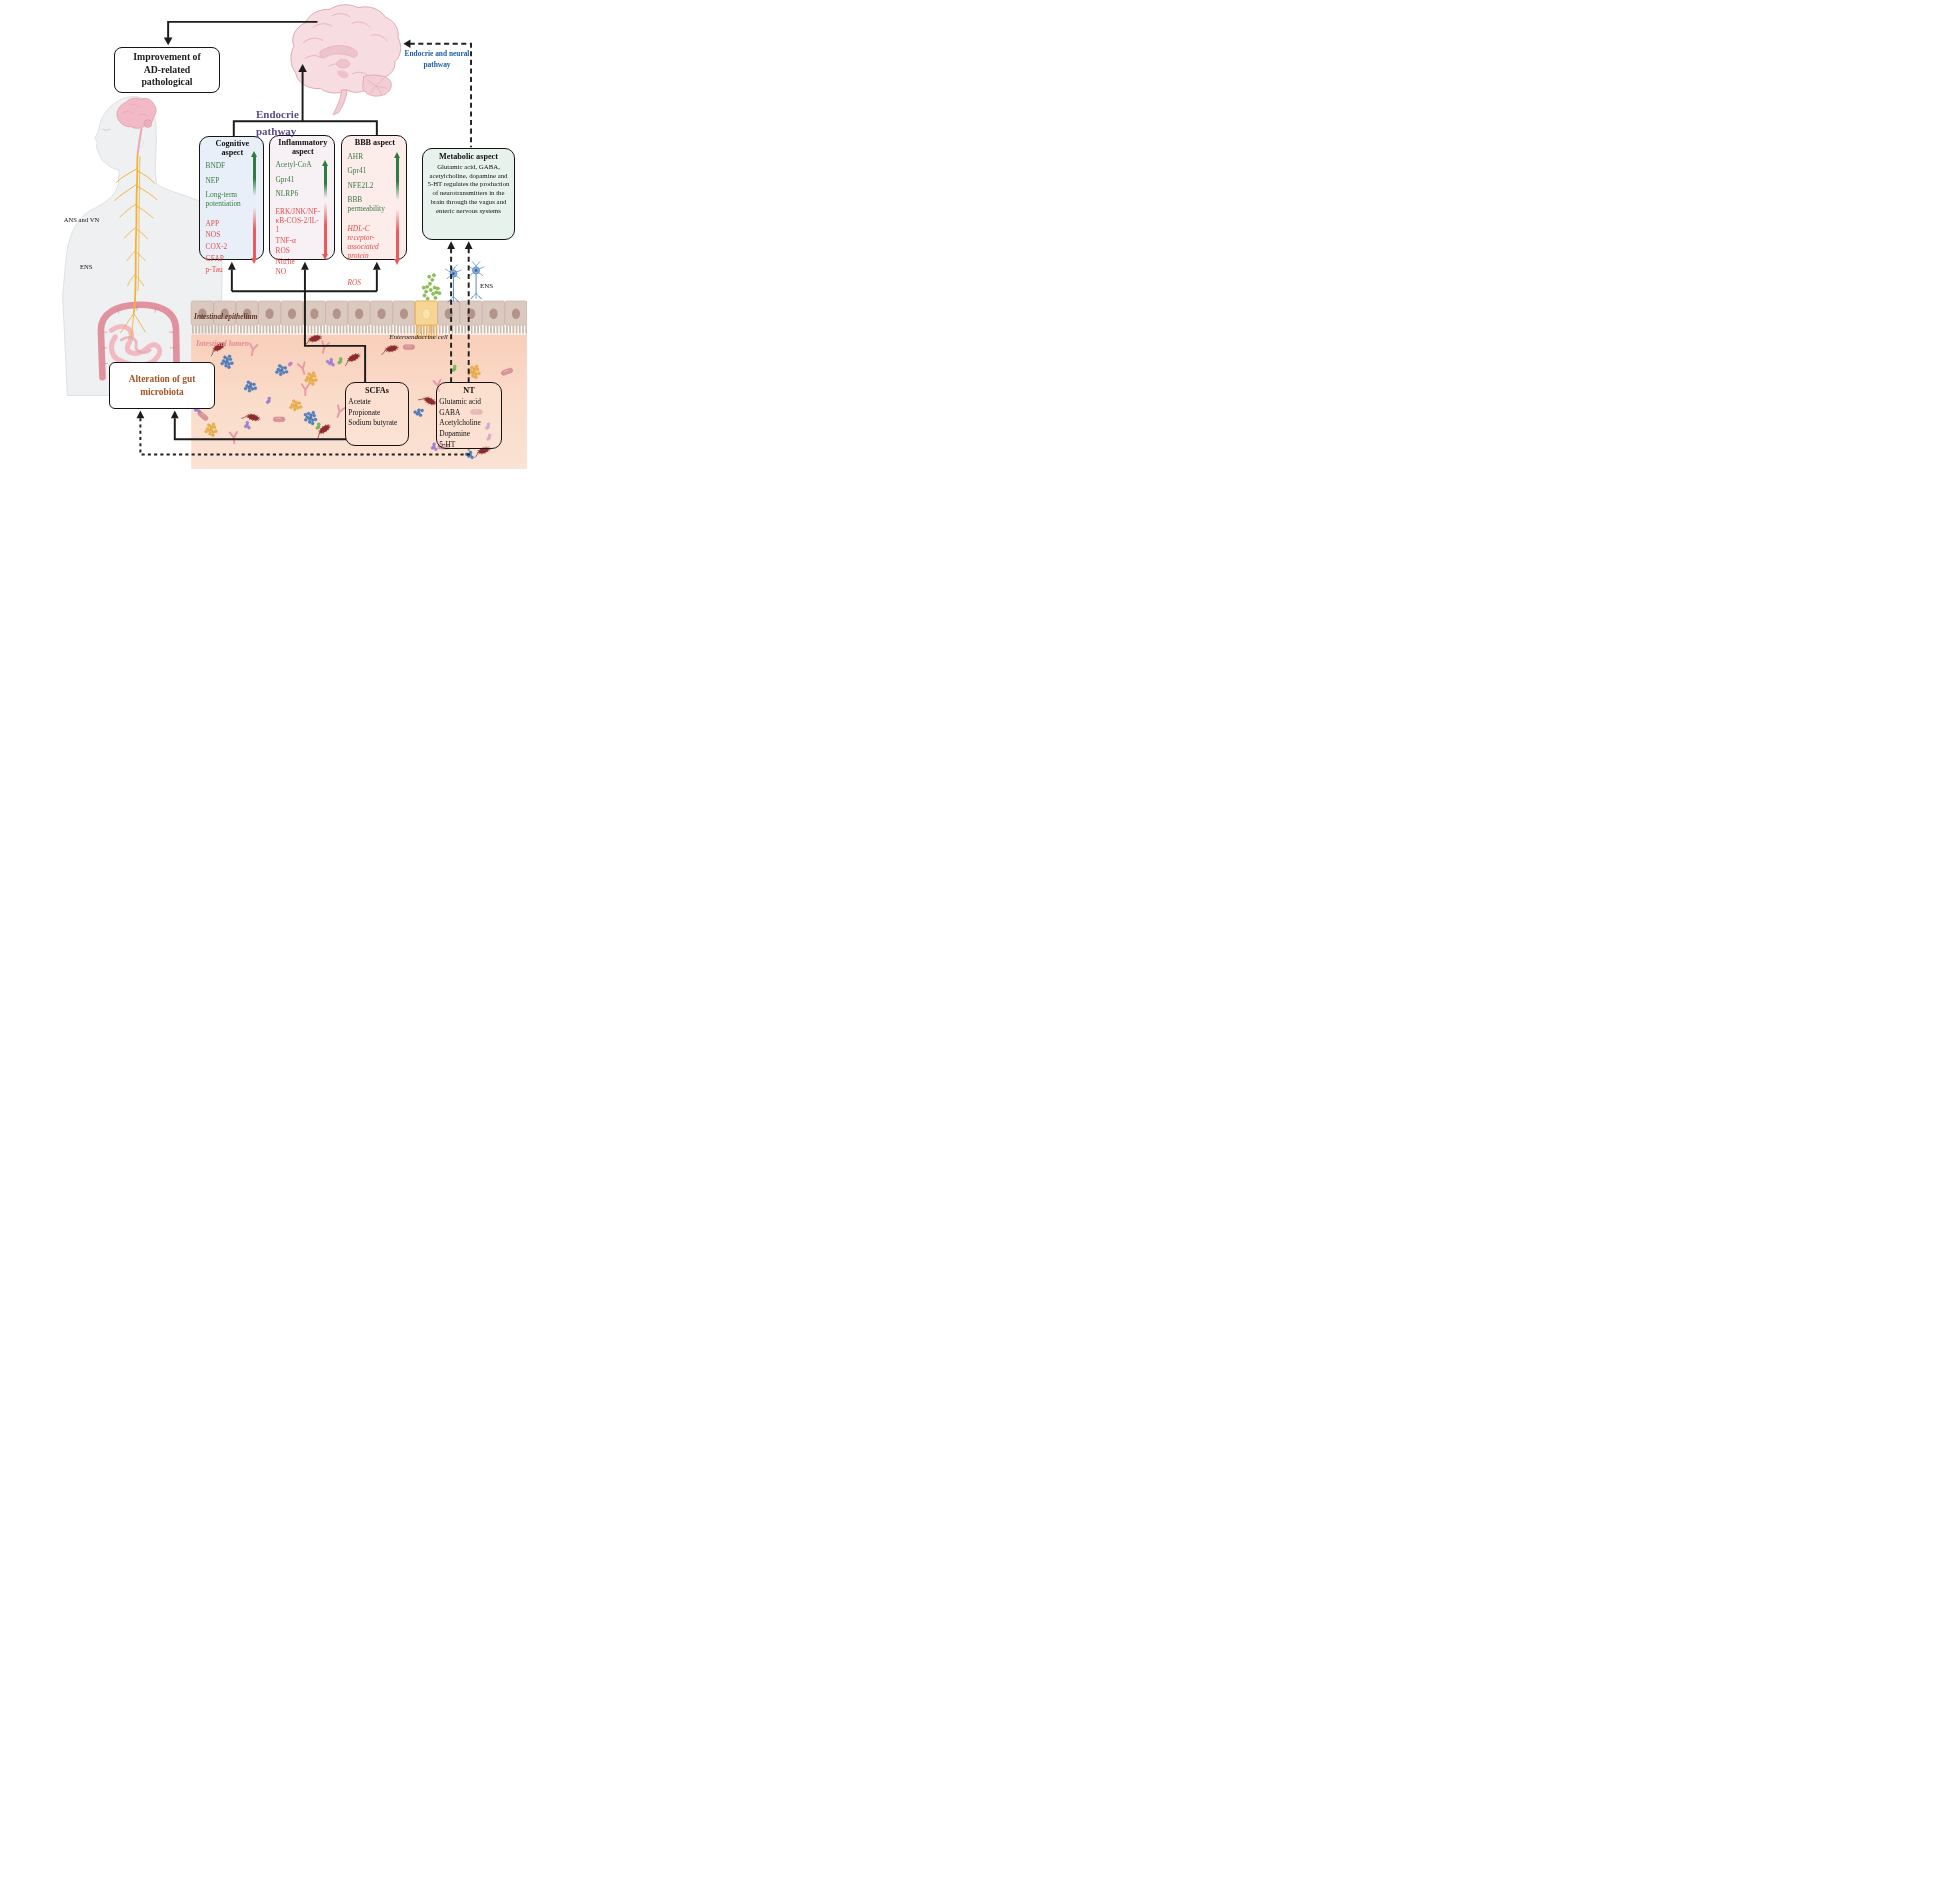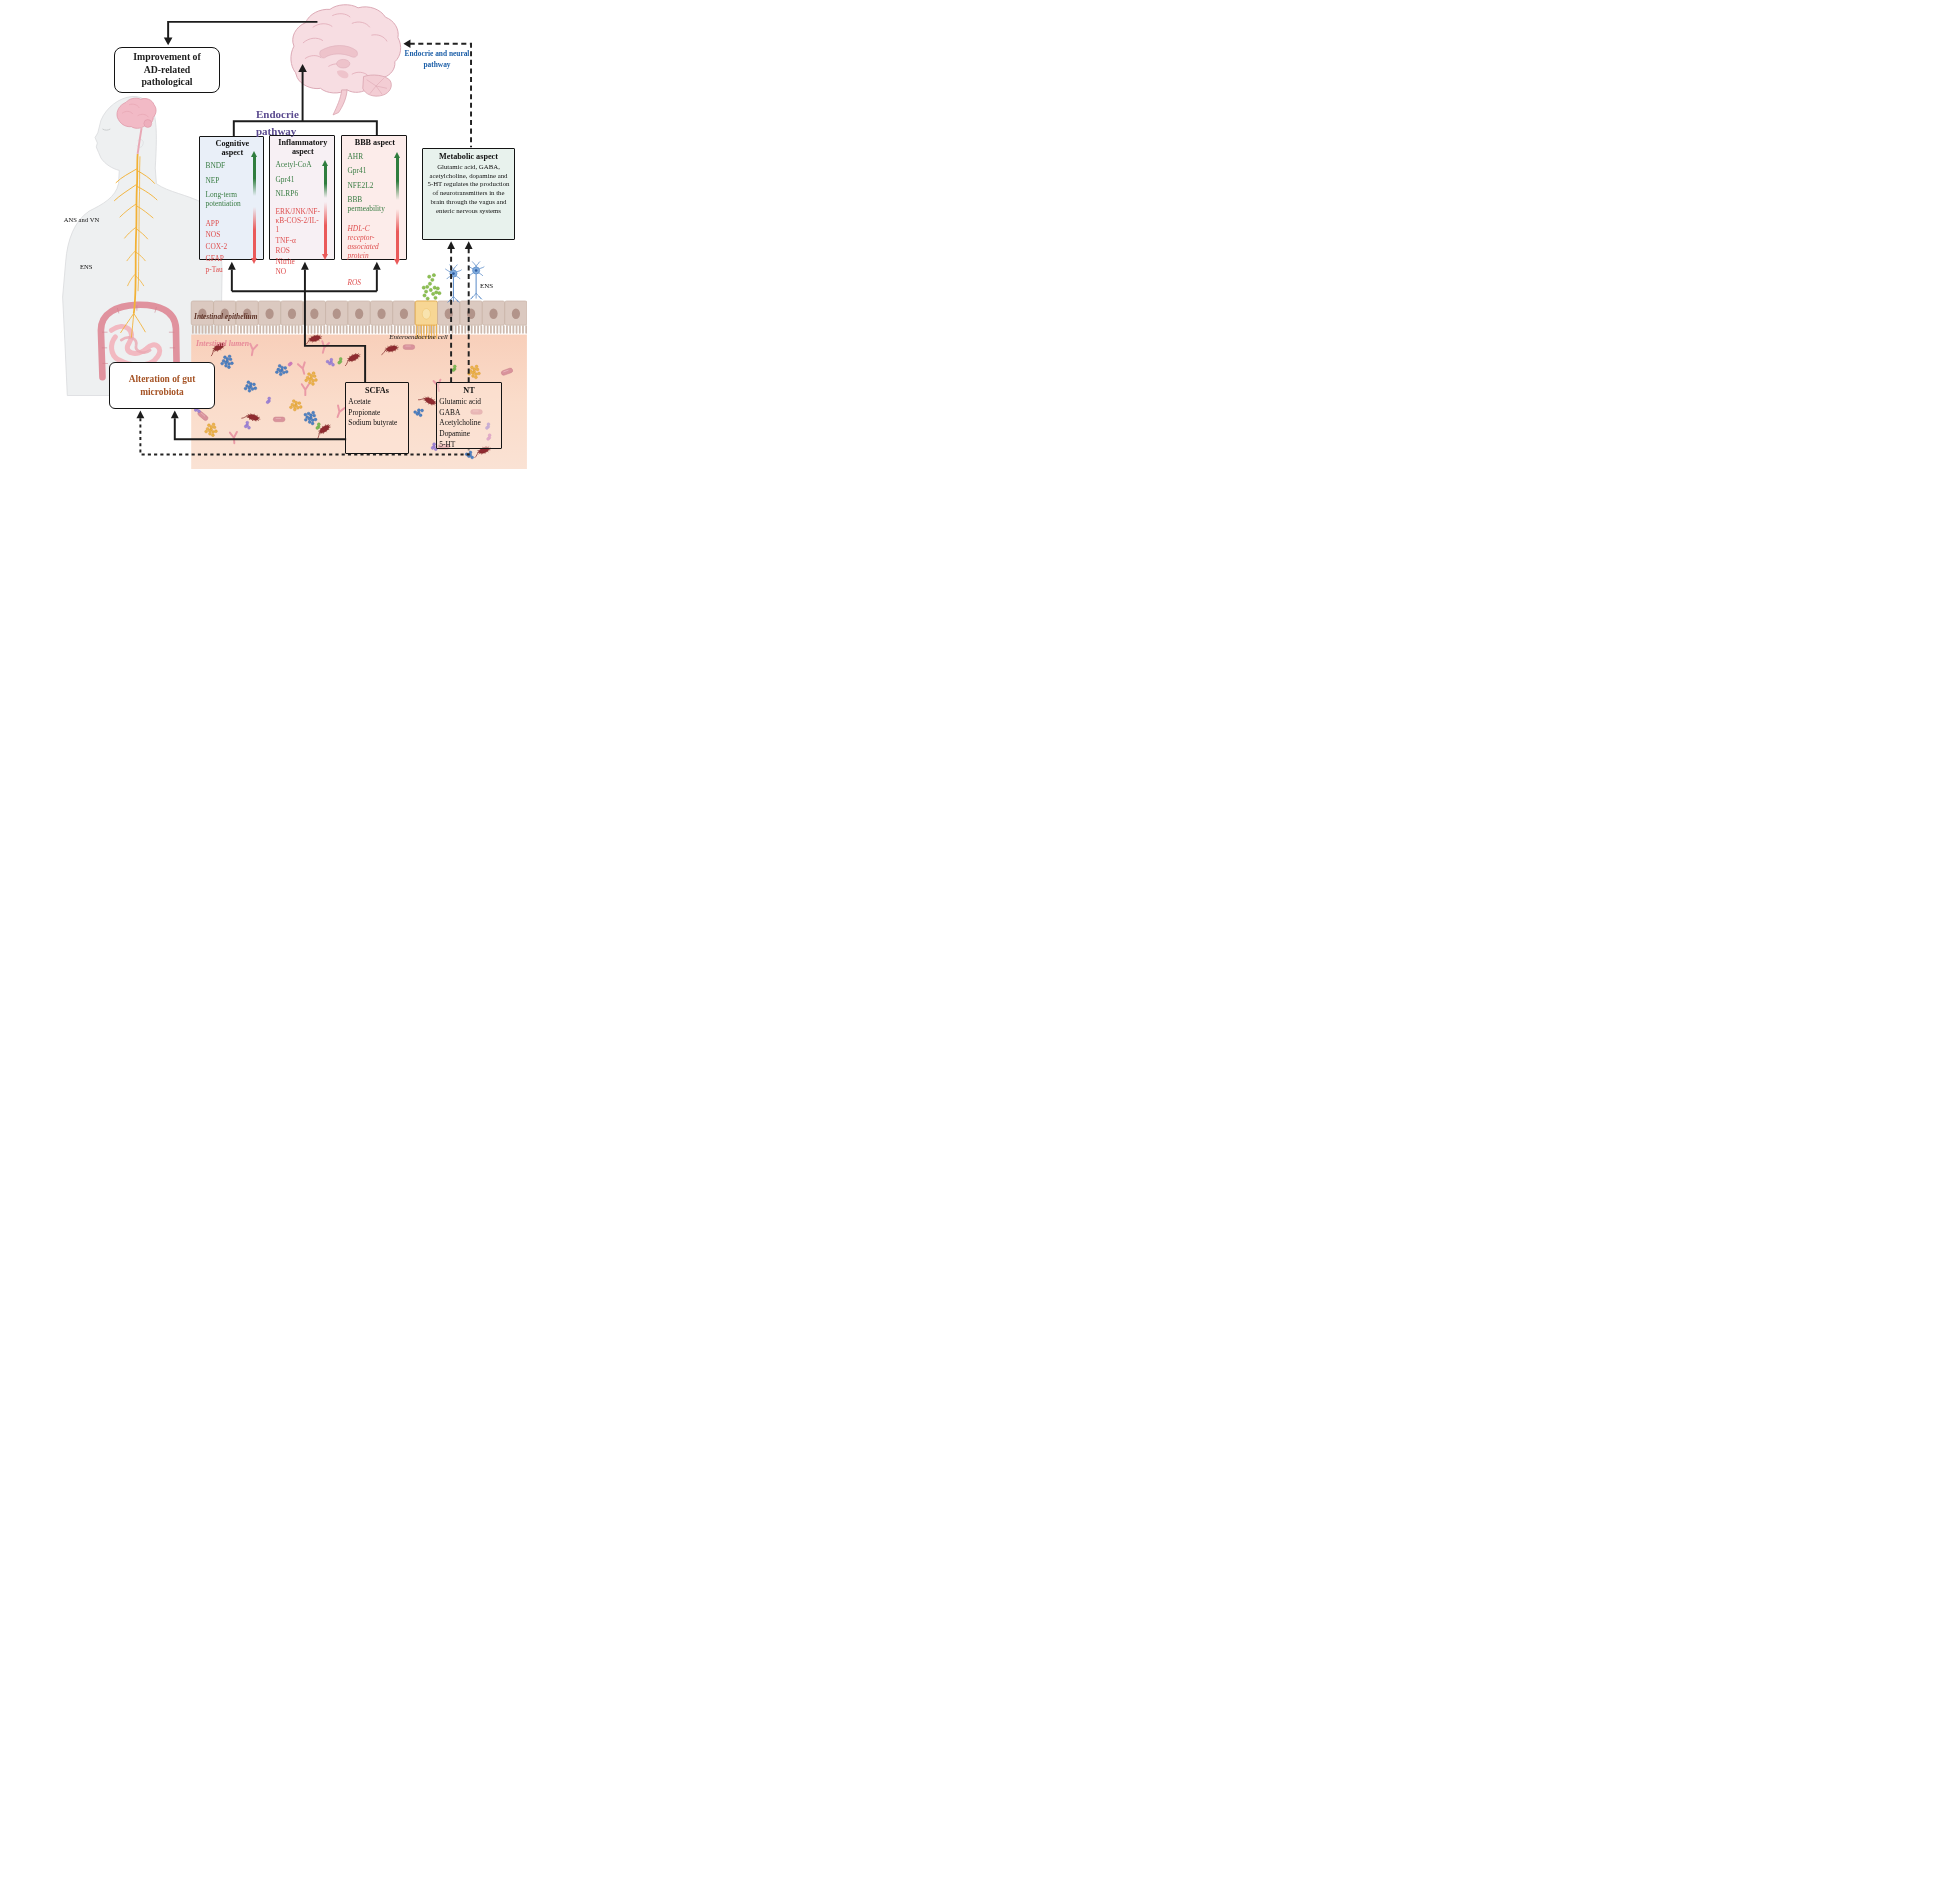--- a/index.html
+++ b/index.html
@@ -2,21 +2,21 @@
 <html style="--c-green: #3a7d44; --c-red: #df5050; --c-purple_label: #5b4b8f; --c-blue_label: #1c5fa8; --c-brown_title: #a65426; --c-epithelium_label: #5d3226; --c-lumen_label: #e78a98; --c-line: #1c1c1c;font-size:6.3px"><head>
 <meta charset="utf-8">
 <style>
   html,body{margin:0;padding:0;background:#ffffff;}
   #canvas{position:relative;width:527px;height:469px;background:#ffffff;overflow:hidden;
           font-family:"Liberation Serif","DejaVu Serif",serif;}
   svg{display:block;}
   .layer{position:absolute;left:0;top:0;}
 
   
-  .rbox{position:absolute;border:1.6px solid #141414;border-radius:1px;box-sizing:border-box;}
+  .rbox{position:absolute;border:1.6px solid #141414;border-radius:10px;box-sizing:border-box;}
   .rbox .title{font-weight:bold;text-align:center;color:#111;}
 
   
   #improvement-box{left:114px;top:47px;width:106px;height:46px;background:#ffffff;border-radius:8px;
      display:flex;align-items:center;justify-content:center;}
   #improvement-box .big-label{font-size:9.8px;font-weight:bold;color:#1d1d1d;text-align:center;line-height:1.3;padding:0 10.2px;}
 
   
   #alteration-box{left:109px;top:362px;width:106px;height:47px;background:#ffffff;border-radius:6px;
      display:flex;align-items:center;justify-content:center;}
@@ -46,21 +46,21 @@
   #box-inflammatory .down{right:7px;top:66px;height:52px;}
   #box-bbb .up{right:7px;top:22px;height:42px;}
   #box-bbb .down{right:7px;top:73px;height:50px;}
 
   
   #metabolic-box{left:422px;top:148px;width:93px;height:92px;background:#e8f2ed;padding:3.1px 3.9px;}
   #metabolic-box .title{font-size:8.2px;margin-bottom:1.6px;}
   #metabolic-box .body-text{font-size:6.8px;line-height:1.3;text-align:center;color:#111;}
 
   
-  #scfas-box{left:345px;top:382px;width:64px;height:72px;background:rgba(253,228,215,0.55);padding:3.1px 2.3px;}
+  #scfas-box{left:345px;top:382px;width:64px;height:64px;background:rgba(253,228,215,0.55);padding:3.1px 2.3px;}
   #nt-box{left:436px;top:382px;width:66px;height:67px;background:rgba(253,228,215,0.45);padding:3.1px 2.3px;}
   .plain-items .aspect-item{color:#111;text-align:left;margin-bottom:1.6px;overflow-wrap:normal;}
   #scfas-box .title,#nt-box .title{font-size:8.2px;margin-bottom:2px;}
 
   
   .flabel{position:absolute;font-weight:bold;}
   #lbl-endocrine{left:256px;top:106px;width:43px;font-size:11px;line-height:1.55;color:var(--c-purple_label,#5b4b8f);}
   #lbl-endocrine-neural{left:404px;top:49px;width:66px;text-align:center;font-size:7.4px;line-height:1.45;color:var(--c-blue_label,#1c5fa8);}
   #lbl-ans-vn{left:52px;top:216px;width:59px;text-align:center;font-size:6.6px;font-weight:normal;color:#111;}
   #lbl-ens-left{left:80px;top:263px;width:23.5px;font-size:6.6px;font-weight:normal;color:#111;}

